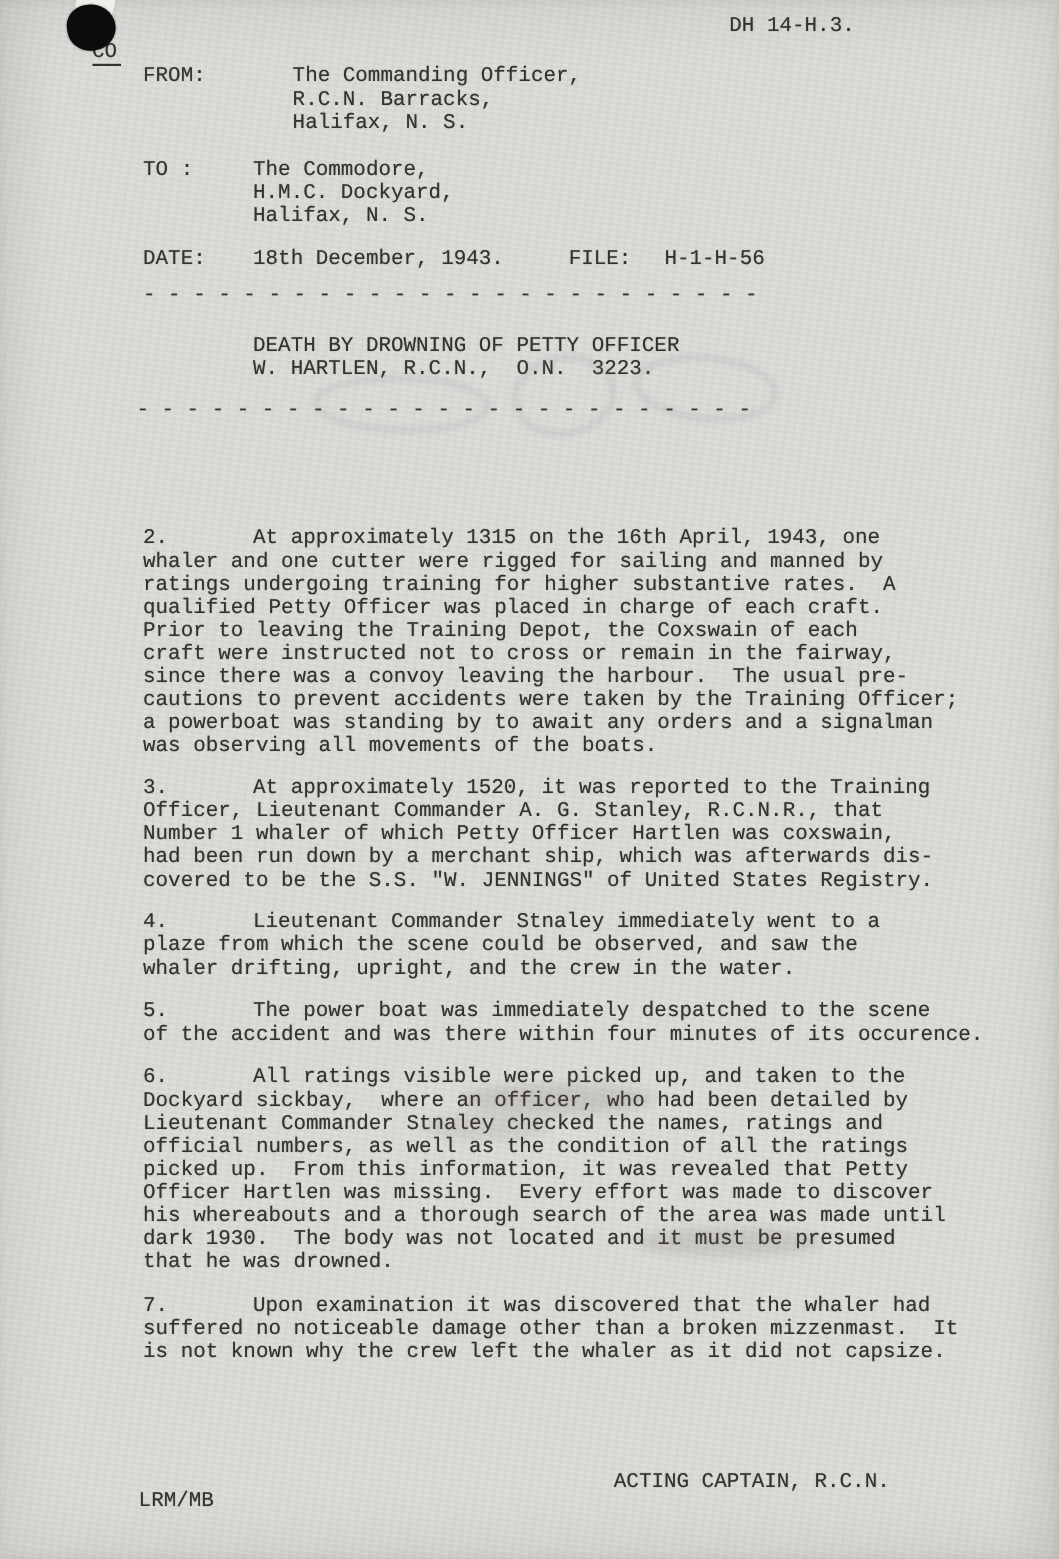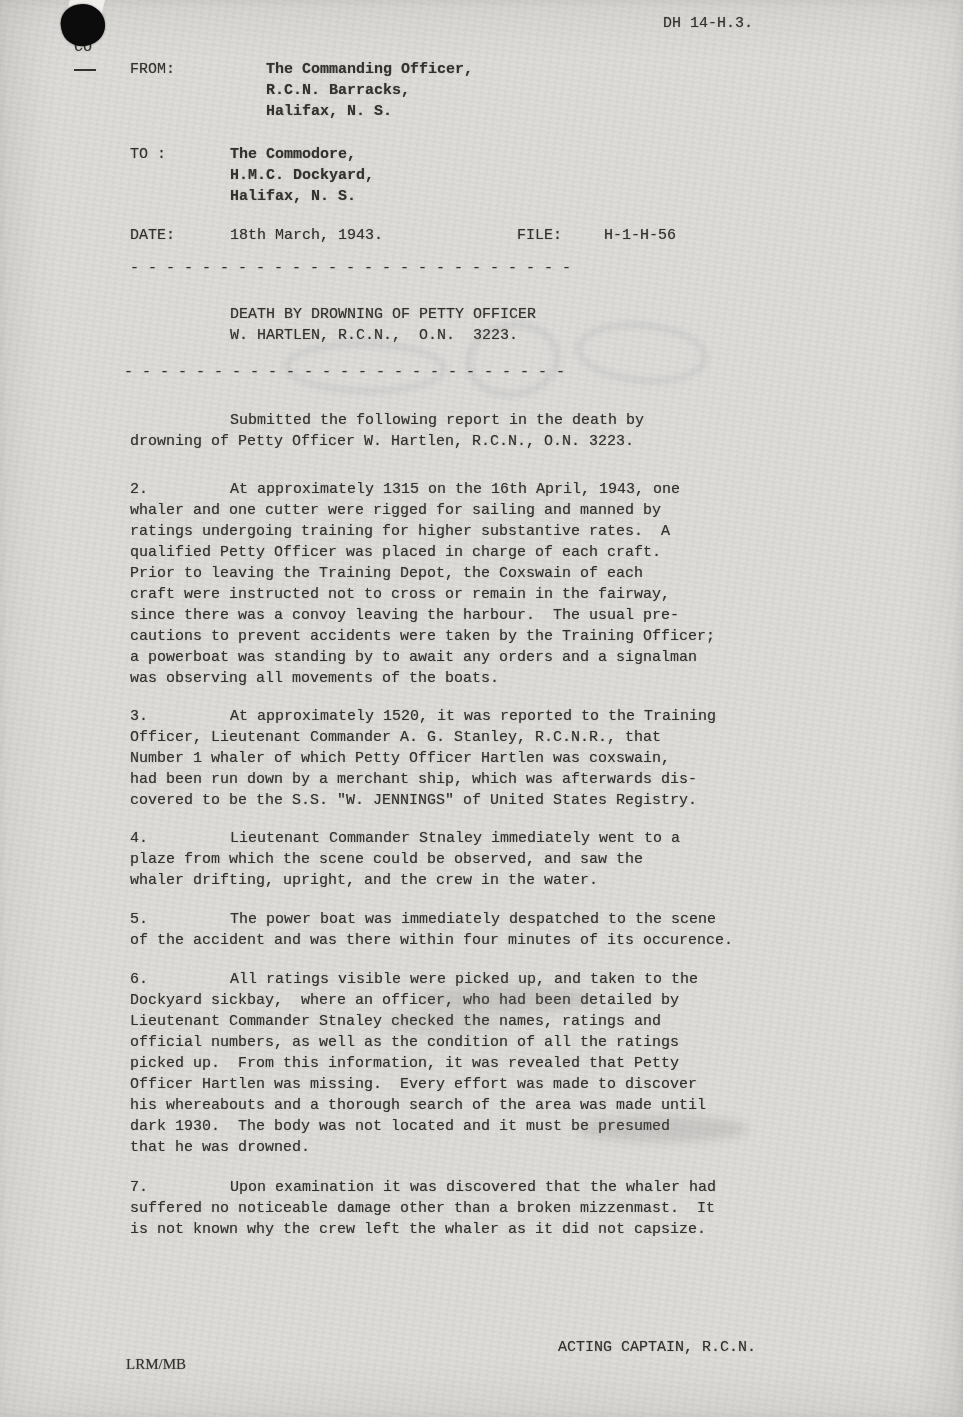--- a/index.html
+++ b/index.html
@@ -12,31 +12,31 @@
     position:absolute;inset:0;
     background:
       linear-gradient(93deg, rgba(70,68,64,0.05), rgba(0,0,0,0) 5%, rgba(0,0,0,0) 95%, rgba(70,68,64,0.05)),
       repeating-linear-gradient(8deg, rgba(255,255,255,0.05) 0 2px, rgba(120,118,114,0.03) 2px 5px),
       repeating-linear-gradient(98deg, rgba(150,148,144,0.04) 0 3px, rgba(255,255,255,0.03) 3px 8px),
       var(--paper,#dbdad7);
     box-shadow: inset 0 0 60px rgba(95,93,88,0.14), inset -2px 0 10px rgba(95,93,88,0.10);
   }
   .typed{
     position:absolute;
-    font-size:15px;line-height:21px;white-space:pre;
+    font-size:19px;line-height:21px;white-space:pre;
     color:var(--ink,#34322e);
     text-shadow:0 0 1px rgba(52,50,46,0.5);
   }
   .row{display:flex;}
   .lbl{flex:0 0 100px;width:100px;}
-  .val{white-space:pre;font-weight:bold;}
+  .val{white-space:pre;}
   .para{white-space:normal;}
   .para-num{position:absolute;left:0;top:0;white-space:pre;}
   .para-text{white-space:pre;text-indent:100px;}
-  .underlined{border-bottom:2px solid var(--ink,#34322e);padding-right:4px;padding-bottom:13px;}
+  .underlined{border-bottom:2px solid var(--ink,#34322e);padding-right:4px;padding-bottom:0px;}
   .punch-hole{
     position:absolute;left:61px;top:4px;width:44px;height:42px;
     background:#0c0c0c;border-radius:46% 54% 50% 50%;
     transform:rotate(-10deg);
     box-shadow:0 0 2px rgba(0,0,0,0.55);
   }
   .paper-chip{
     position:absolute;left:70px;top:-9px;width:34px;height:22px;
     background:#efeeea;transform:rotate(14deg);border-radius:4px;
   }
@@ -75,39 +75,35 @@
   </div>
 
   <div class="typed row" style="left:130px;top:144px;">
     <span class="lbl">TO :</span>
     <span class="val">The Commodore,
 H.M.C. Dockyard,
 Halifax, N. S.</span>
   </div>
 
   <div class="typed" style="left:130px;top:225px;">DATE:</div>
-  <div class="typed" style="left:230px;top:225px;">18th March, 1943.</div>
+  <div class="typed" style="left:230px;top:225px;">18th December, 1943.</div>
   <div class="typed" style="left:517px;top:225px;">FILE:</div>
   <div class="typed" style="left:604px;top:225px;">H-1-H-56</div>
 
   <div class="typed" style="left:130px;top:258px;">- - - - - - - - - - - - - - - - - - - - - - - - -</div>
 
   <div class="typed" style="left:230px;top:304px;">DEATH BY DROWNING OF PETTY OFFICER
 W. HARTLEN, R.C.N.,  O.N.  3223.</div>
 
   <div class="ghost">
     <span class="loop l1"></span><span class="loop l2"></span><span class="loop l3"></span>
   </div>
 
   <div class="typed" style="left:124px;top:362px;">- - - - - - - - - - - - - - - - - - - - - - - - -</div>
 
-  <div class="typed para" style="left:130px;top:410px;">
-    <div class="para-text">Submitted the following report in the death by
-drowning of Petty Officer W. Hartlen, R.C.N., O.N. 3223.</div>
-  </div>
 
   <div class="typed para" style="left:130px;top:479px;">
     <span class="para-num">2.</span>
     <div class="para-text">At approximately 1315 on the 16th April, 1943, one
 whaler and one cutter were rigged for sailing and manned by
 ratings undergoing training for higher substantive rates.  A
 qualified Petty Officer was placed in charge of each craft.
 Prior to leaving the Training Depot, the Coxswain of each
 craft were instructed not to cross or remain in the fairway,
 since there was a convoy leaving the harbour.  The usual pre-
@@ -159,15 +155,15 @@
   </div>
 
   <div class="smudge" style="left:420px;top:985px;width:175px;height:28px;"></div>
   <div class="smudge" style="left:385px;top:1012px;width:115px;height:24px;opacity:.7;"></div>
   <div class="smudge" style="left:578px;top:1116px;width:170px;height:26px;"></div>
 
   <div class="typed" style="left:558px;top:1295px;">
     <div>ACTING CAPTAIN, R.C.N.</div>
   </div>
 
-  <div class="typed" style="left:126px;top:1354px;font-family:Liberation Serif, serif;">LRM/MB</div>
+  <div class="typed" style="left:126px;top:1354px;">LRM/MB</div>
 
 </div>
 
 </body></html>

